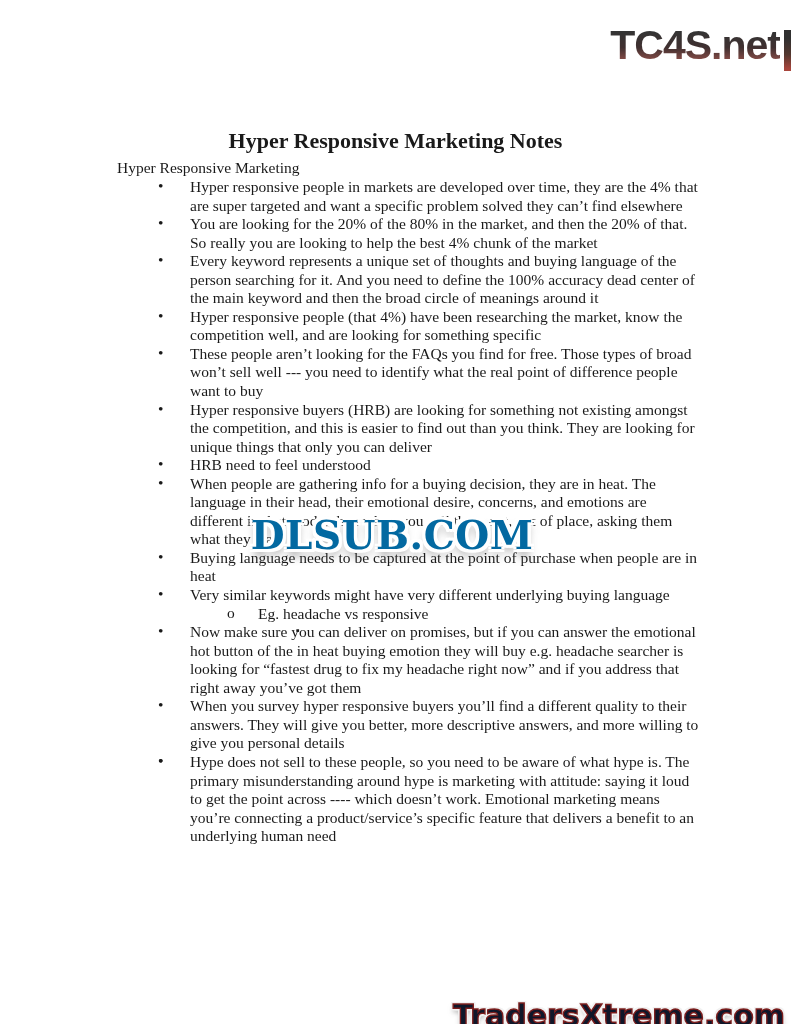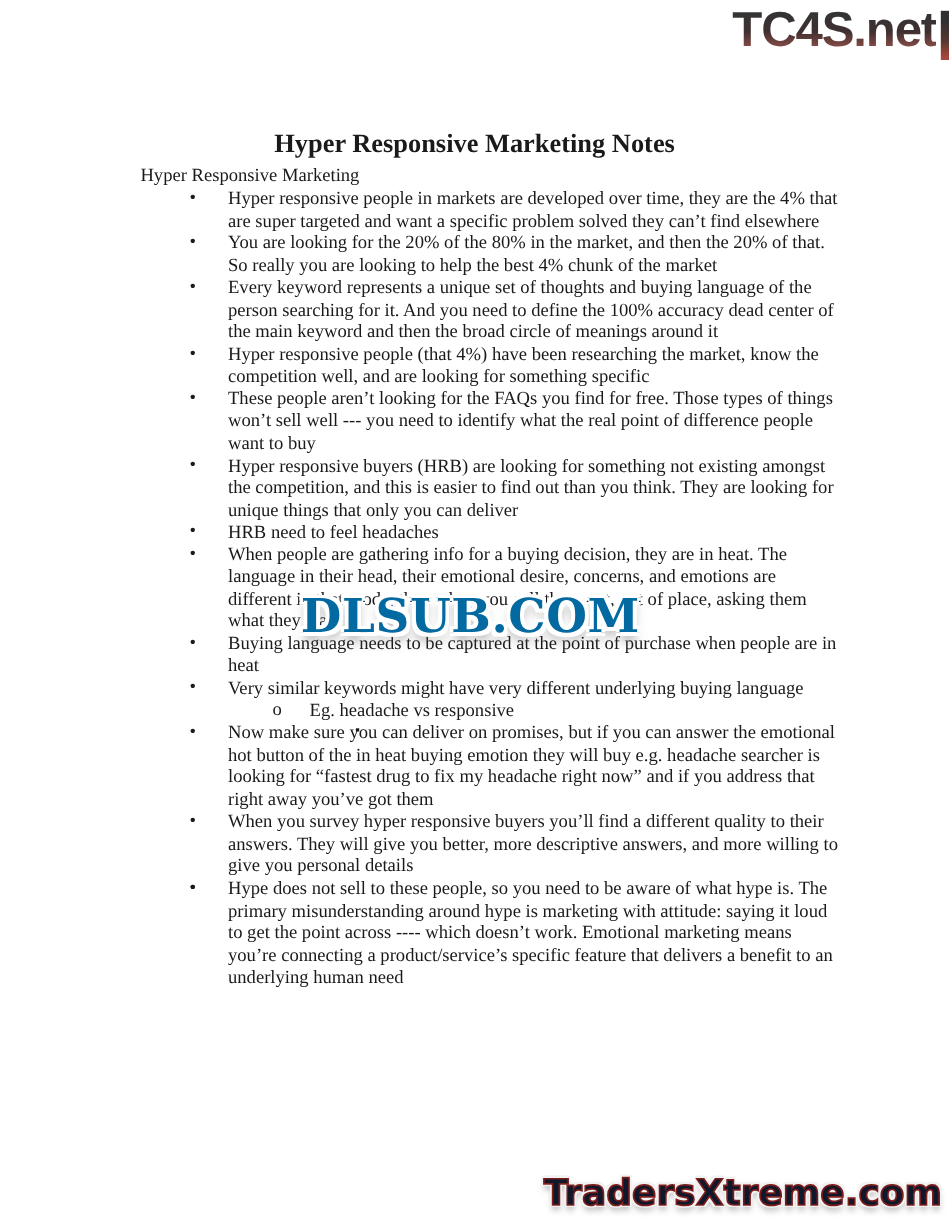--- a/index.html
+++ b/index.html
@@ -1,20 +1,20 @@
 <!DOCTYPE html>
 <html><head>
 <meta charset="utf-8">
 <style>
   html,body{margin:0;padding:0;}
   body{
     width:791px;height:1024px;background:#ffffff;position:relative;
     font-family:"Liberation Serif", serif;color:#1a1a1a;overflow:hidden;
   }
-  .page{position:absolute;inset:0;overflow:hidden;}
+  .page{position:absolute;inset:0;overflow:hidden;margin-top:21px;}
 
   
   .top-logo{
     position:absolute;top:4px;right:11px;
     font-family:"Liberation Sans", sans-serif;font-weight:bold;
     font-size:41px;letter-spacing:-1px;line-height:1;
     color:#4a3636;
   }
   @supports ((-webkit-background-clip: text) or (background-clip: text)){
     .top-logo{
@@ -110,33 +110,33 @@
 person searching for it. And you need to define the 100% accuracy dead center of
 the main keyword and then the broad circle of meanings around it</span>
     </li>
     <li class="l1">
       <span class="marker">•</span>
       <span class="txt">Hyper responsive people (that 4%) have been researching the market, know the
 competition well, and are looking for something specific</span>
     </li>
     <li class="l1">
       <span class="marker">•</span>
-      <span class="txt">These people aren’t looking for the FAQs you find for free. Those types of things
+      <span class="txt">These people aren’t looking for the FAQs you find for free. Those types of broad
 won’t sell well --- you need to identify what the real point of difference people
 want to buy</span>
     </li>
     <li class="l1">
       <span class="marker">•</span>
       <span class="txt">Hyper responsive buyers (HRB) are looking for something not existing amongst
 the competition, and this is easier to find out than you think. They are looking for
 unique things that only you can deliver</span>
     </li>
     <li class="l1">
       <span class="marker">•</span>
-      <span class="txt">HRB need to feel headaches</span>
+      <span class="txt">HRB need to feel understood</span>
     </li>
     <li class="l1">
       <span class="marker">•</span>
       <span class="txt">When people are gathering info for a buying decision, they are in heat. The
 language in their head, their emotional desire, concerns, and emotions are
 different in that mode, than when you call them out, out of place, asking them
 what they want</span>
     </li>
     <li class="l1">
       <span class="marker">•</span>

